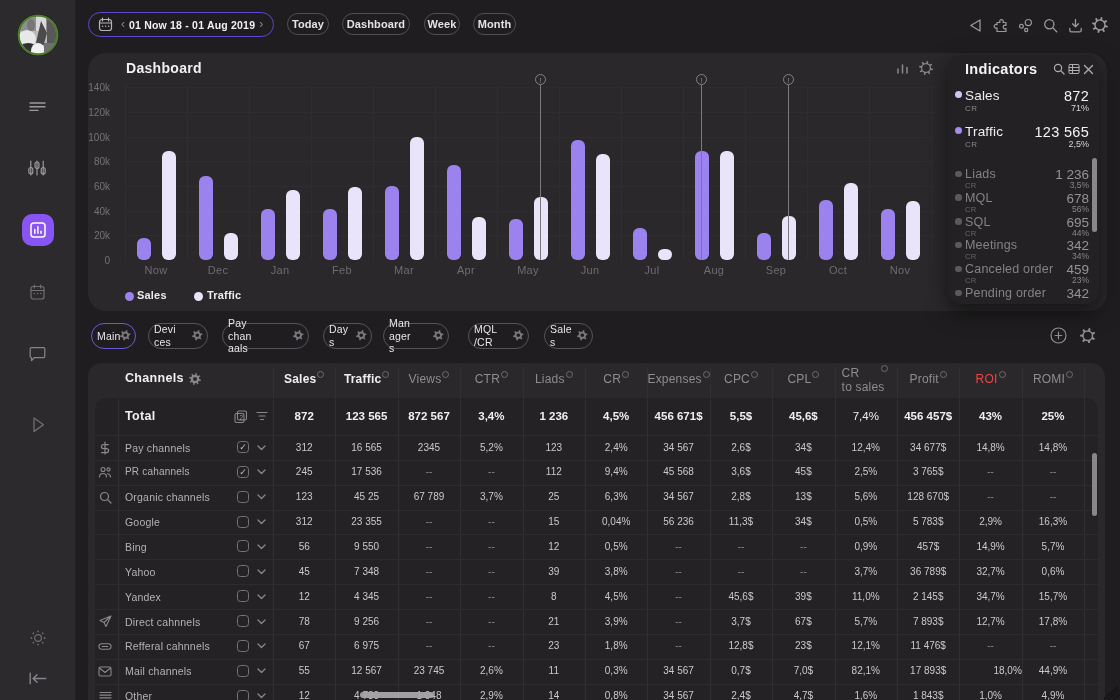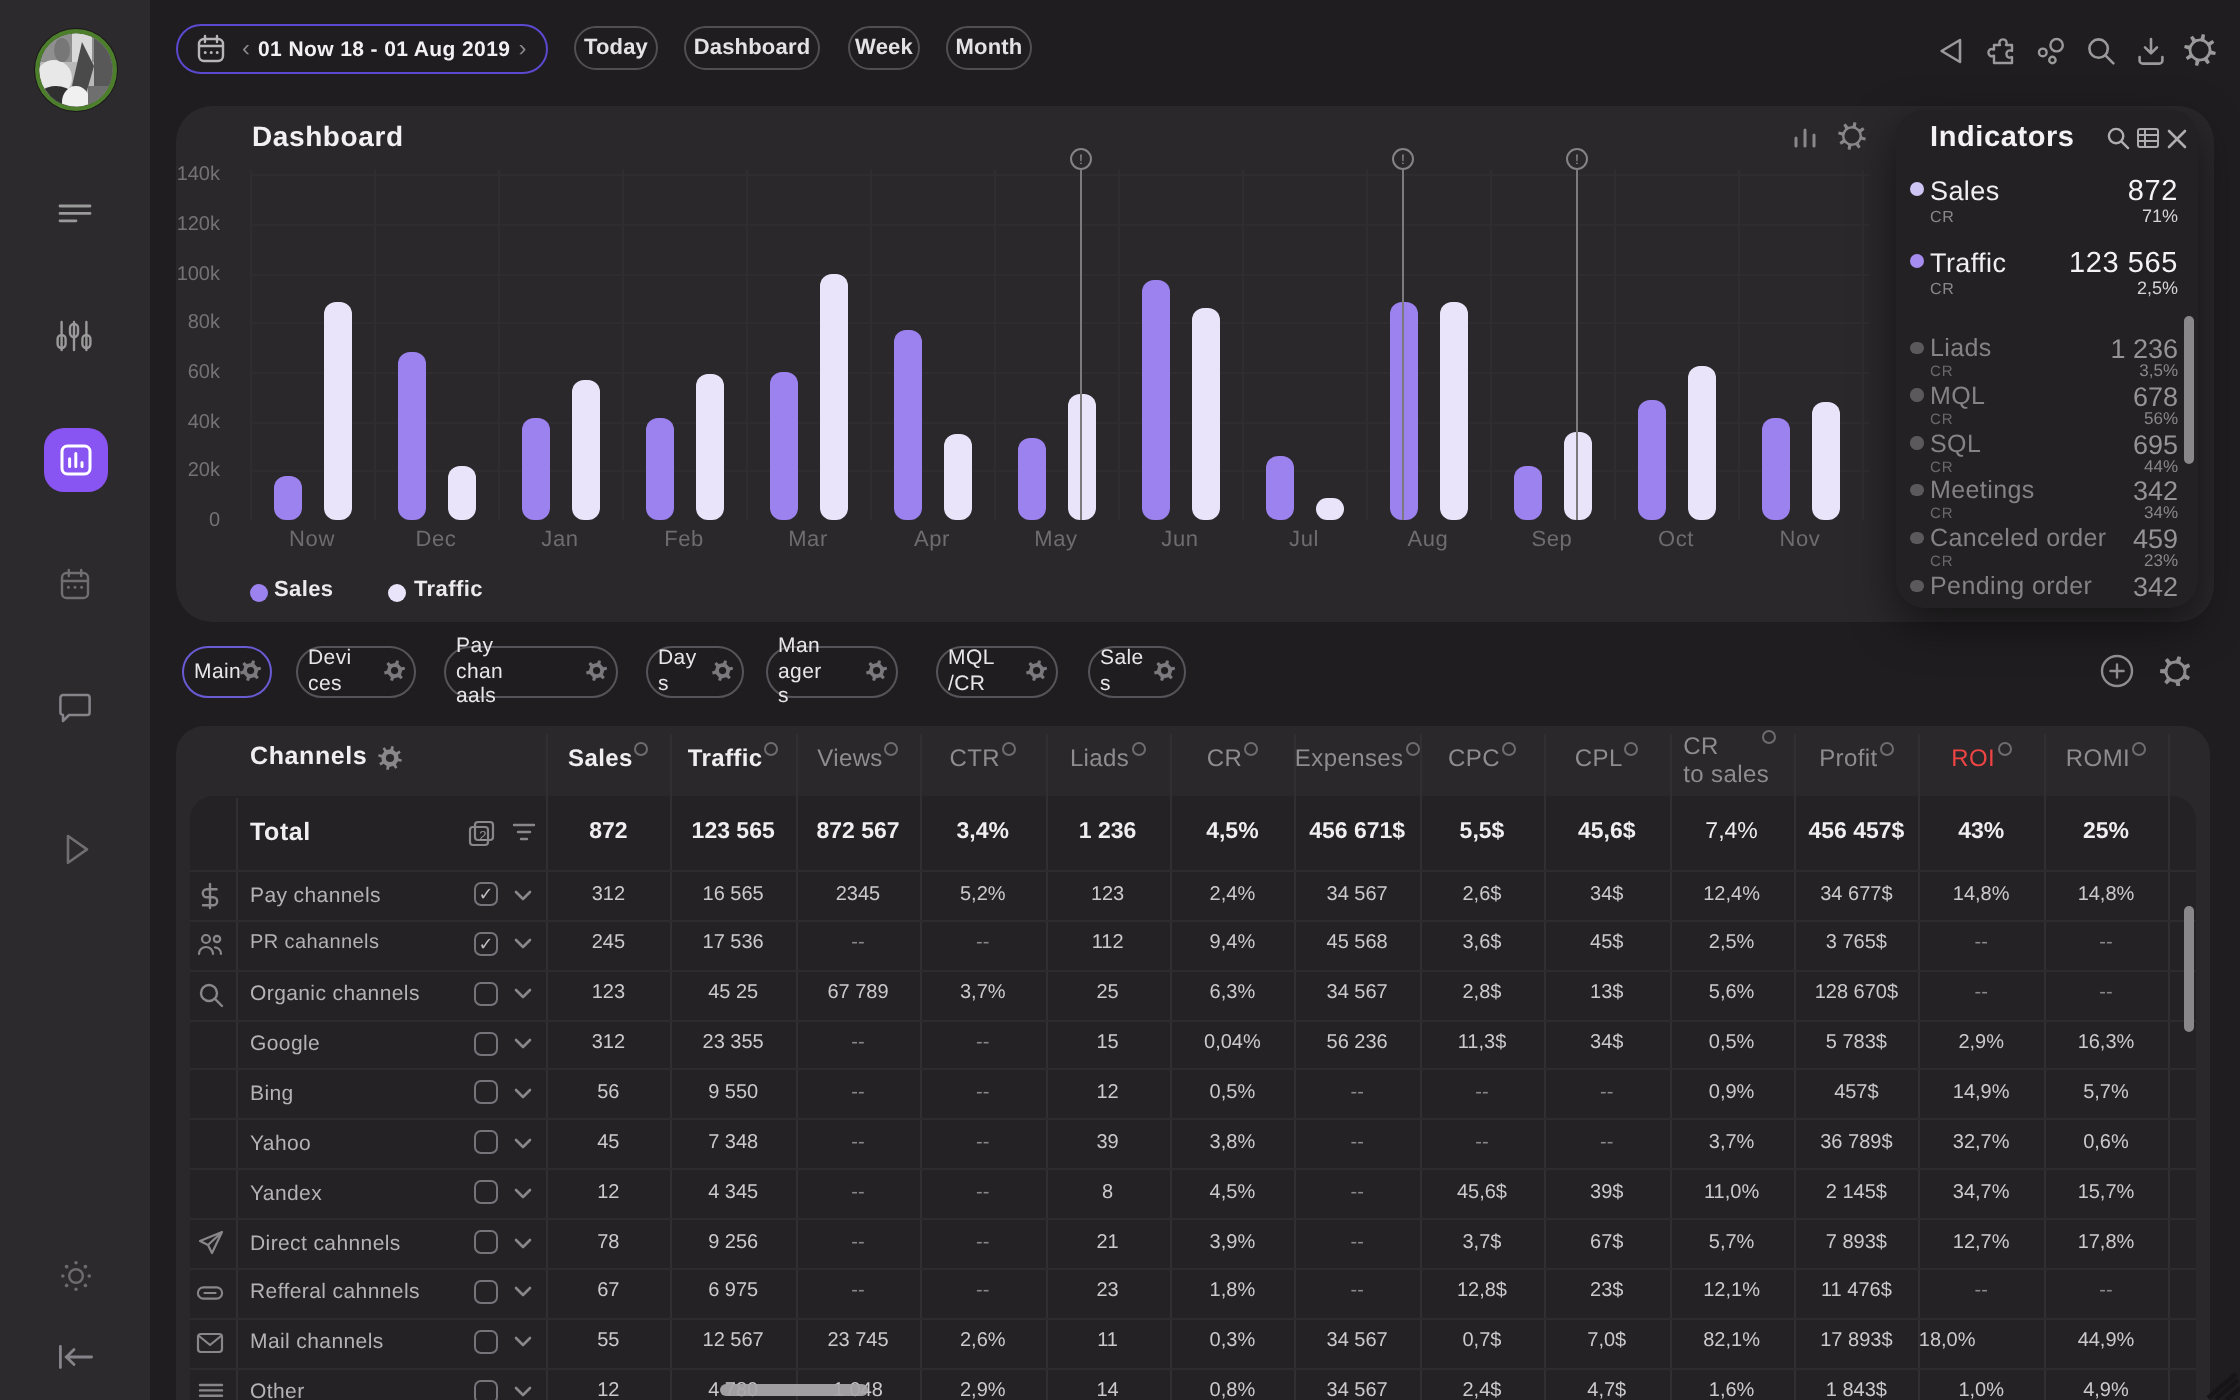--- a/index.html
+++ b/index.html
@@ -642,21 +642,21 @@
     <div style="position:absolute;left:335.4px;top:665.1px;width:62.4px;text-align:center;font-size:10px;color:#ccc9cc">12 567</div>
     <div style="position:absolute;left:397.8px;top:665.1px;width:62.4px;text-align:center;font-size:10px;color:#ccc9cc">23 745</div>
     <div style="position:absolute;left:460.2px;top:665.1px;width:62.4px;text-align:center;font-size:10px;color:#ccc9cc">2,6%</div>
     <div style="position:absolute;left:522.6px;top:665.1px;width:62.4px;text-align:center;font-size:10px;color:#ccc9cc">11</div>
     <div style="position:absolute;left:585.0px;top:665.1px;width:62.4px;text-align:center;font-size:10px;color:#ccc9cc">0,3%</div>
     <div style="position:absolute;left:647.4px;top:665.1px;width:62.4px;text-align:center;font-size:10px;color:#ccc9cc">34 567</div>
     <div style="position:absolute;left:709.8px;top:665.1px;width:62.4px;text-align:center;font-size:10px;color:#ccc9cc">0,7$</div>
     <div style="position:absolute;left:772.2px;top:665.1px;width:62.4px;text-align:center;font-size:10px;color:#ccc9cc">7,0$</div>
     <div style="position:absolute;left:834.6px;top:665.1px;width:62.4px;text-align:center;font-size:10px;color:#ccc9cc">82,1%</div>
     <div style="position:absolute;left:897.0px;top:665.1px;width:62.4px;text-align:center;font-size:10px;color:#ccc9cc">17 893$</div>
-    <div style="position:absolute;left:959.4px;top:665.1px;width:62.4px;text-align:left;font-size:10px;color:#ccc9cc">18,0%</div>
+    <div style="position:absolute;left:959.4px;top:665.1px;width:62.4px;text-align:right;font-size:10px;color:#ccc9cc">18,0%</div>
     <div style="position:absolute;left:1021.8px;top:665.1px;width:62.4px;text-align:center;font-size:10px;color:#ccc9cc">44,9%</div>
     <div style="position:absolute;left:95px;top:683.5px;width:1003px;height:1px;background:#2d2b2d"></div>
     <div style="position:absolute;left:98px;top:689.0px;width:14px;height:14px;display:flex;align-items:center;justify-content:center">
       <svg width="13" height="11" viewBox="0 0 13 11" fill="none" stroke="#8a878a" stroke-width="1.2" stroke-linecap="round" stroke-linejoin="round">
         <path d="M1 1.5h11M1 4.2h11M1 6.9h11M1 9.6h11"></path>
       </svg>
     </div>
     <div style="position:absolute;left:125px;top:690.0px;font-size:10.5px;color:#b5b2b5;letter-spacing:.2px;white-space:nowrap">Other</div>
     <div style="position:absolute;left:237px;top:689.5px;width:12px;height:12px;border:1.4px solid #76737a;border-radius:3.5px;box-sizing:border-box;"></div>
     <div style="position:absolute;left:257px;top:693.0px">

